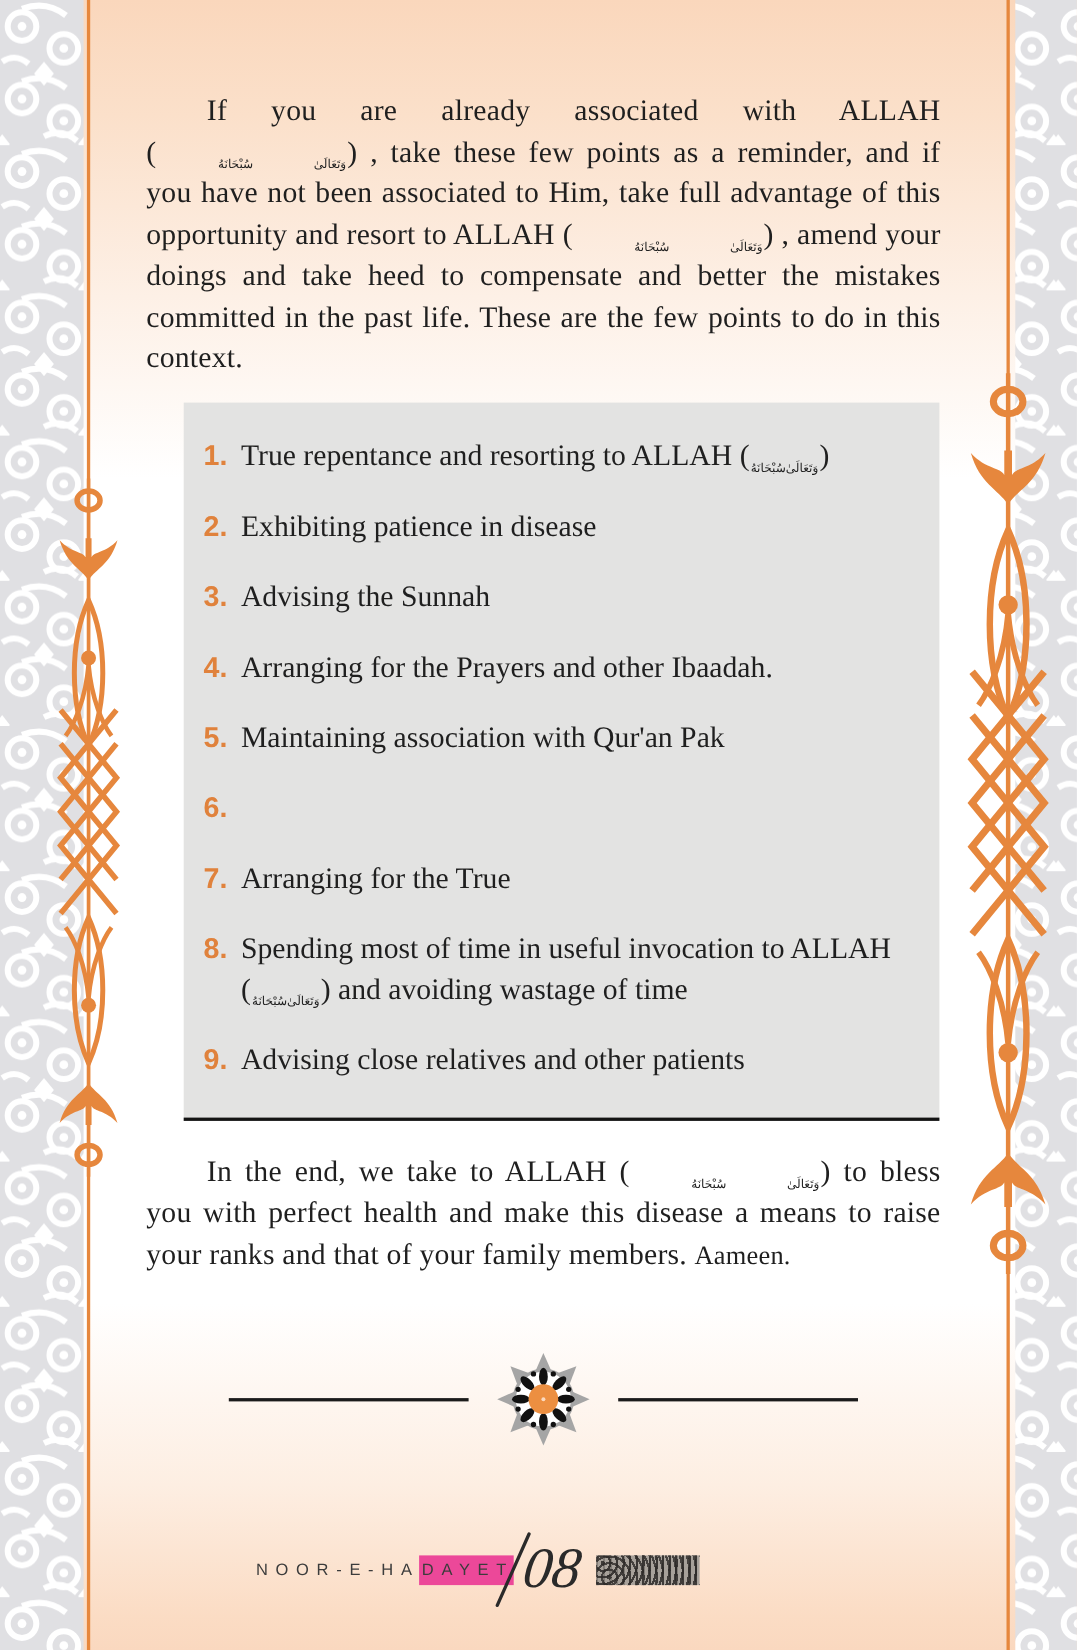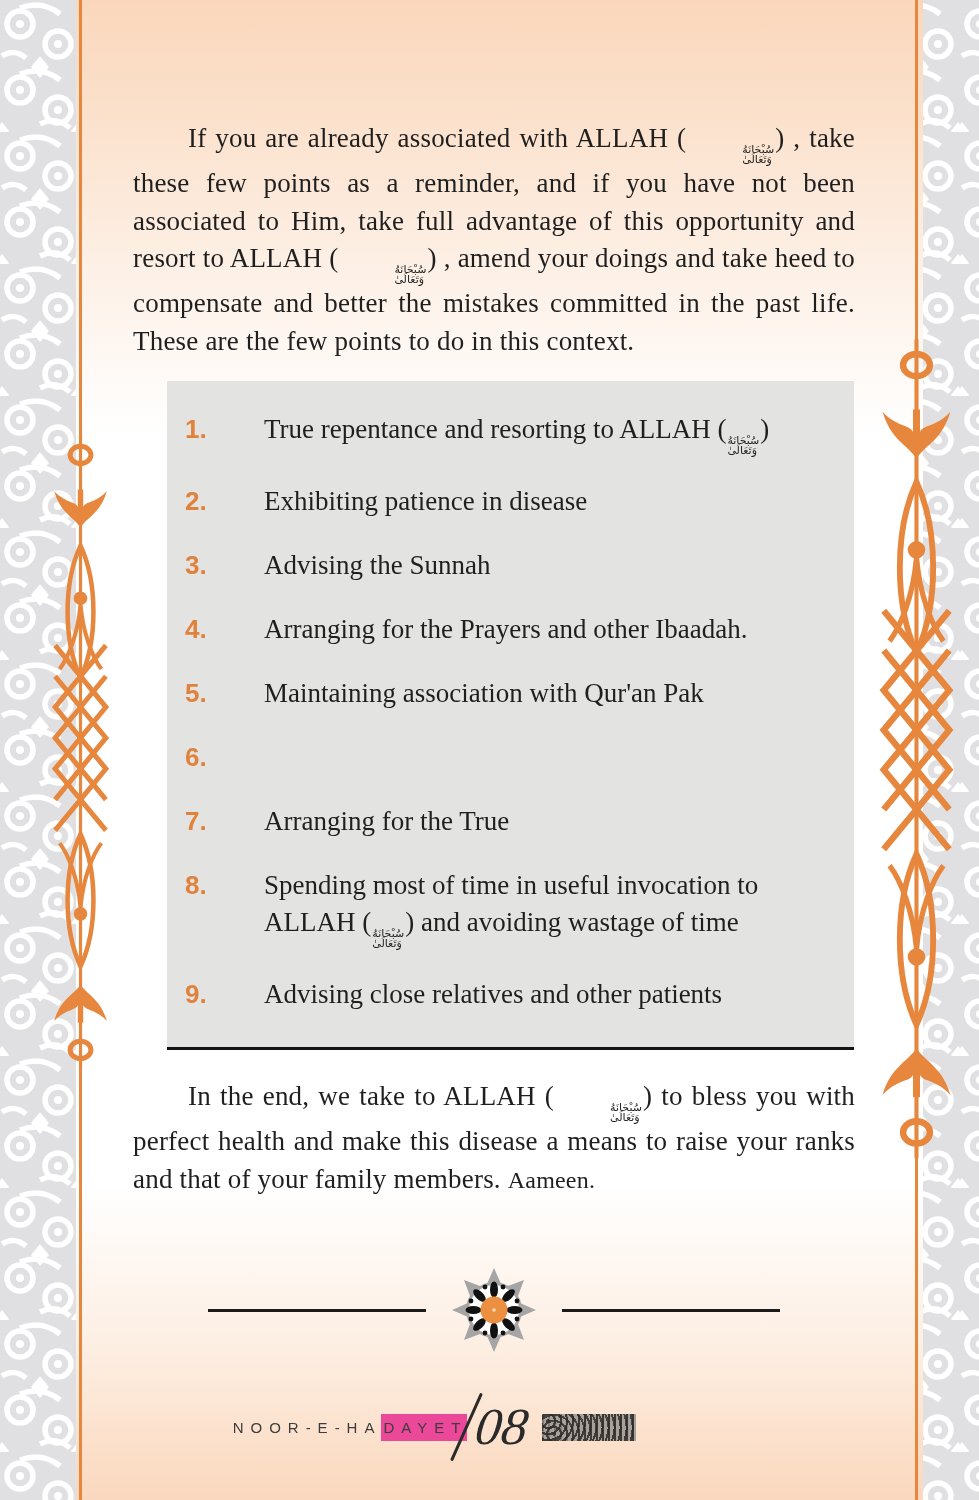--- a/index.html
+++ b/index.html
@@ -11,44 +11,44 @@
   .frame-svg{position:absolute;left:0;top:0;z-index:1;}
   .content{
     position:absolute;left:133px;width:722px;top:0;z-index:2;
     color:#1f1f1f;
   }
   .para{
     font-size:27px;line-height:37.5px;text-align:justify;margin:0;
     letter-spacing:.2px;
   }
   .para.indent{text-indent:55px;}
-  .intro{margin-top:120px;}
+  .intro{margin-top:82px;}
   .closing{margin-top:28px;}
   .small{font-size:24px;}
   
   .honorific{white-space:nowrap;}
   .hstack{
-    display:inline-flex;flex-direction:column;
+    display:inline-flex;flex-direction:row;align-items:center;
     font-family:"DejaVu Sans", sans-serif;
     font-size:11px;line-height:10px;vertical-align:-6px;margin:0 1px;
   }
   
   .points-box{
     margin:21px 0 0 34px;width:647px;
     background:#e3e3e2;
     border-bottom:3px solid #141414;
     padding:30px 22px 34px 18px;
   }
   .point{display:flex;align-items:flex-start;margin-bottom:27px;}
   .point:last-child{margin-bottom:0;}
   .pnum{
     flex:0 0 34px;font-family:"Liberation Sans", sans-serif;
     font-weight:bold;color:#e0823c;font-size:26px;line-height:37px;
   }
-  .ptext{font-size:27px;line-height:37px;text-align:left;margin-left:45px;}
+  .ptext{font-size:27px;line-height:37px;text-align:left;}
   
   .divider{
     margin-top:66px;display:flex;align-items:center;justify-content:center;
     height:90px;
   }
   .div-line{width:218px;height:3px;background:#1b1b1b;}
   .div-line.left{margin-right:24px;}
   .div-line.right{margin-left:24px;}
   
   .footer{

